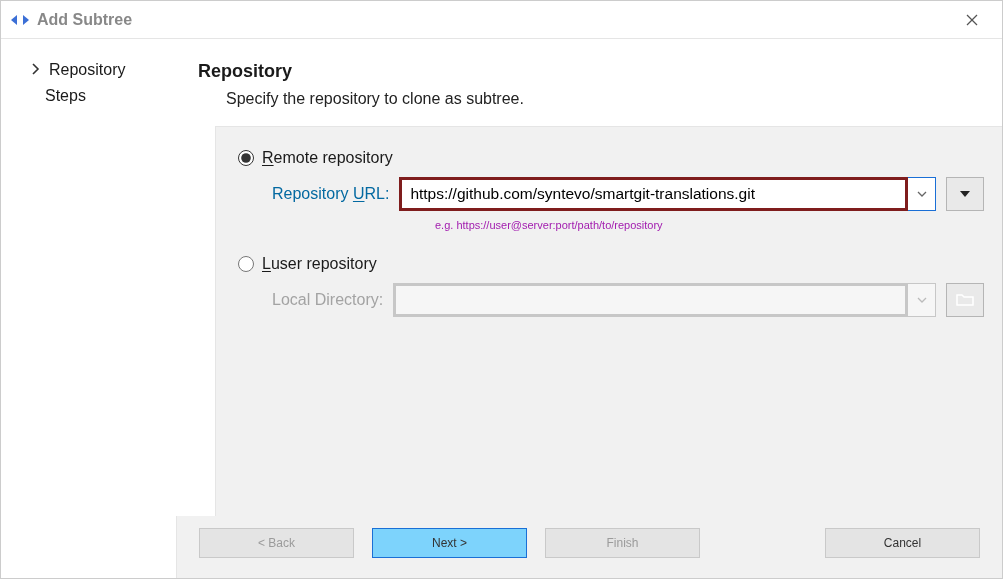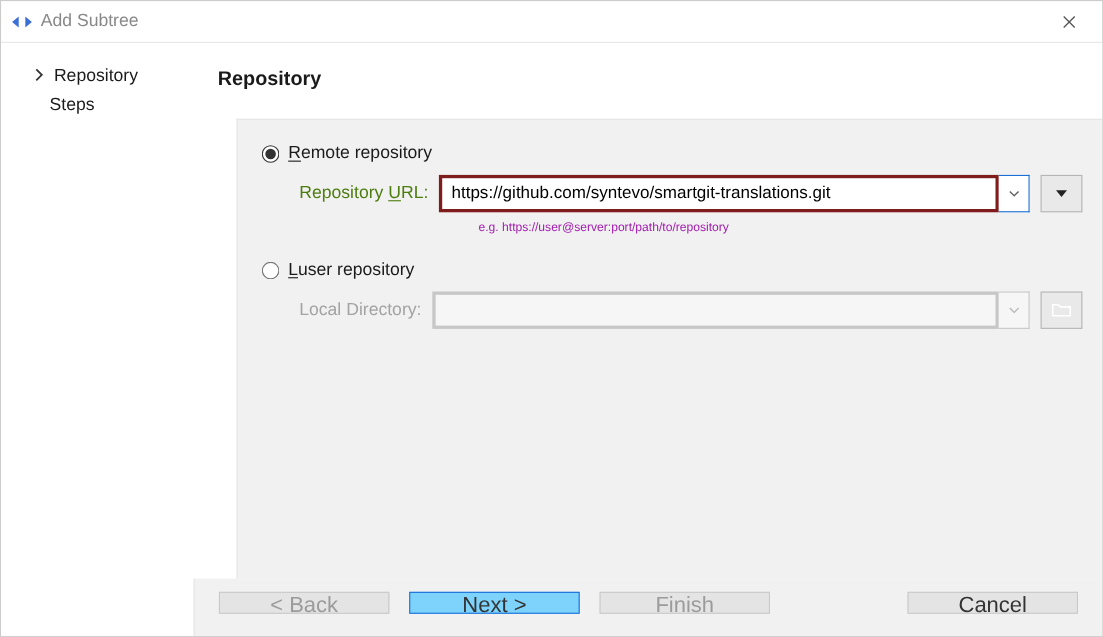--- a/index.html
+++ b/index.html
@@ -18,20 +18,21 @@
       width: 100%;
       height: 100%;
       border: 1px solid #ccc;
     }
     .titlebar {
       height: 38px;
       display: flex;
       align-items: center;
       padding: 0 10px;
       border-bottom: 1px solid #e5e5e5;
+      font-weight: bold;
     }
     .titlebar .app-icon {
       width: 18px;
       height: 18px;
       margin-right: 8px;
       display: inline-flex;
       align-items: center;
       justify-content: center;
     }
     .titlebar .title {
@@ -124,21 +125,21 @@
     }
     .field-row {
       display: flex;
       align-items: center;
       gap: 10px;
       padding-left: 34px;
       margin-bottom: 8px;
     }
     .field-label {
       font-size: 16px;
-      color: #4d7c0f;
+      color: #0369a1;
       white-space: nowrap;
     }
     .field-label.disabled { color: #a3a3a3; }
     .combo {
       display: flex;
       align-items: stretch;
       flex: 1;
       height: 34px;
     }
     .combo input {
@@ -196,24 +197,24 @@
       background: #f1f1f1;
       padding: 12px 22px 20px 22px;
       display: flex;
       gap: 18px;
       align-items: center;
       border-left: 1px solid #e5e5e5;
     }
     .button-bar .spacer { flex: 1; }
     .btn {
       width: 155px;
-      height: 20px;
+      height: 30px;
       border: 1px solid #c9c9c9;
       background: #e4e4e4;
-      font-size: 20px;
+      font-size: 12px;
       font-family: inherit;
       color: #333;
       cursor: pointer;
     }
     .btn.primary {
       border: 1.5px solid #1a6fd6;
       background: #7dd3fc;
       text-align: center;
     }
     .btn.disabled {
@@ -258,20 +259,21 @@
       </div>
       <div class="step-item">
         <span class="step-caret"></span>
         <span>Steps</span>
       </div>
     </div>
 
     <div class="content">
       <div class="header-area">
         <h2>Repository</h2>
+        <div class="subtitle">Specify the repository to clone as subtree.</div>
       </div>
 
       <div class="form-area">
         <div class="radio-row">
           <input type="radio" name="repo-source" checked="" style="">
           <span class="radio-label"><span class="underline-accesskey">R</span><span>emote repository</span></span>
         </div>
 
         <div class="field-row">
           <span class="field-label"><span>Repository </span><span class="underline-accesskey">U</span><span>RL:</span></span>

